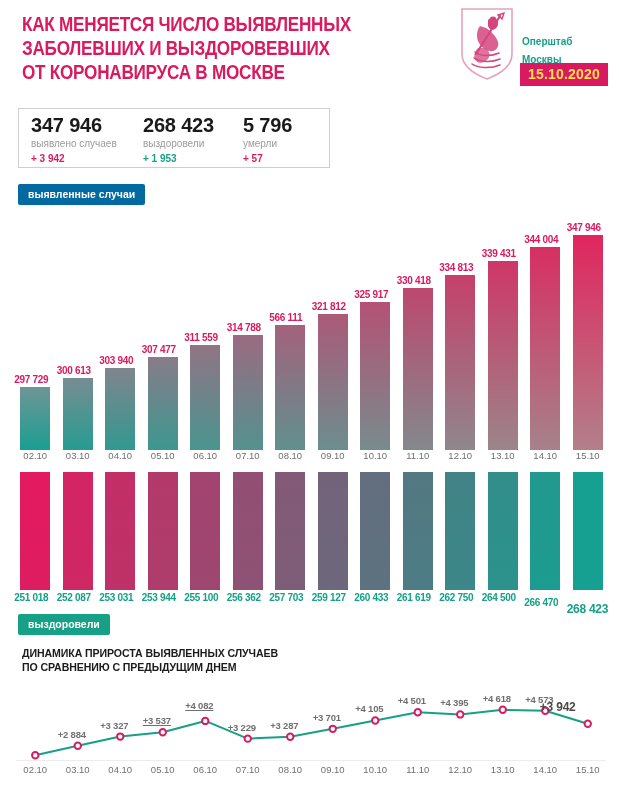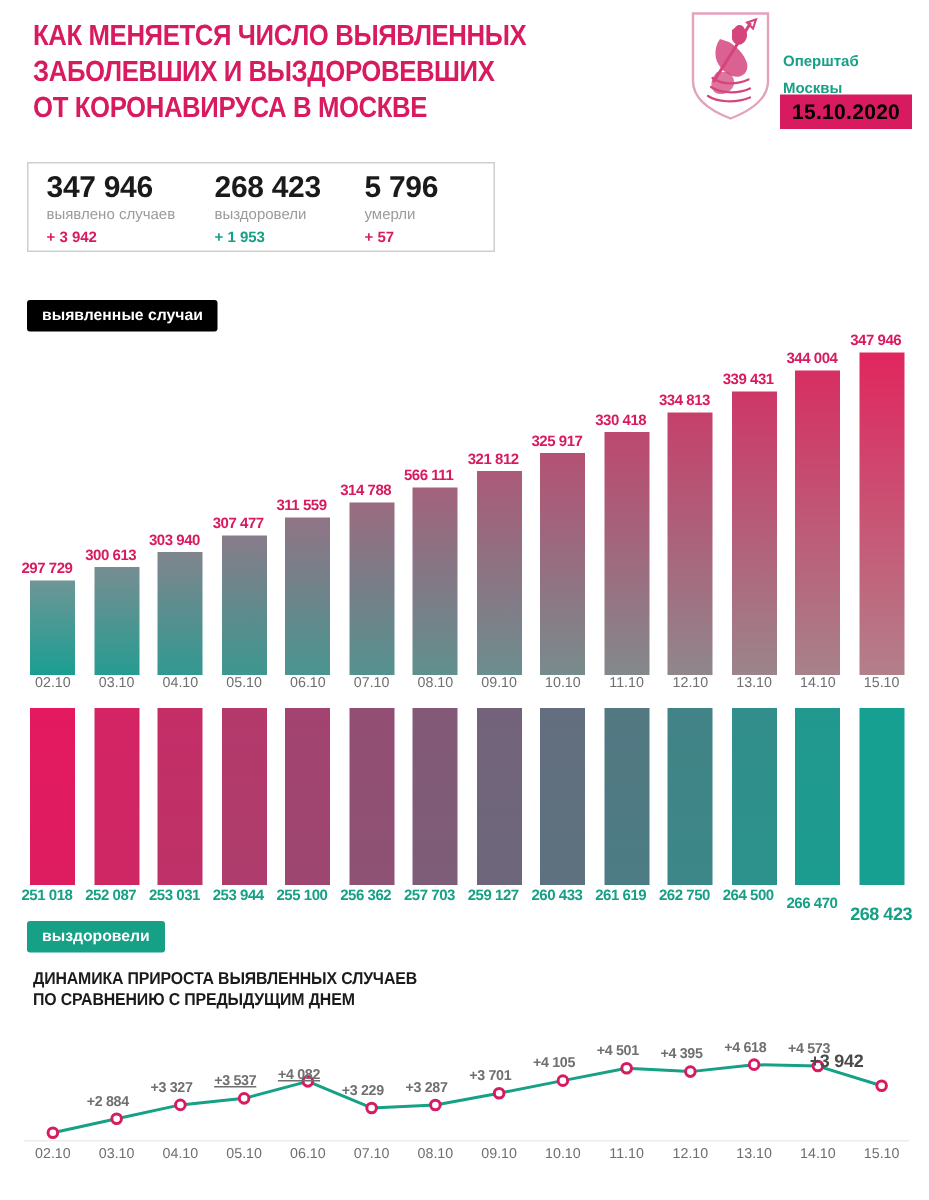--- a/index.html
+++ b/index.html
@@ -31,21 +31,21 @@
   .brand{position:absolute;left:458px;top:8px;width:150px;height:86px;}
   .crest{
     position:absolute;left:2px;top:0;width:54px;height:72px;
   }
   .brand-name{
     position:absolute;left:64px;top:25px;
     color:#16a085;font-weight:bold;font-size:10px;line-height:18px;
   }
   .date-badge{
     position:absolute;left:62px;top:55px;
-    background:#d81b60;color:#000000;
+    background:#d81b60;color:#fde047;
     font-weight:bold;font-size:14px;
     padding:3px 8px 4px 8px;
     letter-spacing:0.2px;
   }
 
   
   .stats{
     position:absolute;left:18px;top:108px;
     width:310px;height:58px;
     border:1px solid #cfcfcf;
@@ -66,21 +66,21 @@
     font-size:10px;font-weight:bold;line-height:13px;margin-top:1px;white-space:nowrap;
   }
   .delta.pink{color:#d81b60;}
   .delta.teal{color:#16a085;}
 
   
   .badge{
     position:absolute;color:#fff;font-size:10.5px;font-weight:bold;
     padding:4px 10px 5px 10px;border-radius:2px;white-space:nowrap;
   }
-  .badge.cases{left:18px;top:184px;background:#000000;margin-top:16px;}
+  .badge.cases{left:18px;top:184px;background:#0369a1;}
   .badge.recov{left:18px;top:614px;background:#16a085;}
 
   
   .bars-top{position:absolute;left:0;top:195px;width:619px;height:255px;}
   .bars-bottom{position:absolute;left:0;top:468px;width:619px;height:122px;}
   .bar{position:absolute;bottom:0;left:0;width:100%;}
 
   .bar-label{
     position:absolute;
     font-size:10px;font-weight:bold;
@@ -261,21 +261,21 @@
         <circle cx="375.25" cy="44.434615384615384" r="3.2" fill="#ffffff" stroke="#d81b60" stroke-width="2"></circle>
         <circle cx="417.75" cy="36.21" r="3.2" fill="#ffffff" stroke="#d81b60" stroke-width="2"></circle>
         <circle cx="460.25" cy="38.41153846153846" r="3.2" fill="#ffffff" stroke="#d81b60" stroke-width="2"></circle>
         <circle cx="502.75" cy="33.779999999999994" r="3.2" fill="#ffffff" stroke="#d81b60" stroke-width="2"></circle>
         <circle cx="545.25" cy="34.714615384615385" r="3.2" fill="#ffffff" stroke="#d81b60" stroke-width="2"></circle>
         <circle cx="587.75" cy="47.82" r="3.2" fill="#ffffff" stroke="#d81b60" stroke-width="2"></circle>
       </svg>
       <div class="pt-label" style="left: 57.75px; top: 52.7938px;">+2 884</div>
       <div class="pt-label" style="left: 100.25px; top: 43.5931px;">+3 327</div>
       <div class="pt-label" style="left: 142.75px; top: 39.2315px; text-decoration: underline;">+3 537</div>
-      <div class="pt-label" style="left: 185.25px; top: 35px; text-decoration: underline;">+4 082</div>
+      <div class="pt-label" style="left: 185.25px; top: 24px; text-decoration: underline;">+4 082</div>
       <div class="pt-label" style="left: 227.75px; top: 45.6285px;">+3 229</div>
       <div class="pt-label" style="left: 270.25px; top: 43.6762px;">+3 287</div>
       <div class="pt-label" style="left: 312.75px; top: 35.8254px;">+3 701</div>
       <div class="pt-label" style="left: 355.25px; top: 27.4346px;">+4 105</div>
       <div class="pt-label" style="left: 397.75px; top: 19.21px;">+4 501</div>
       <div class="pt-label" style="left: 440.25px; top: 21.4115px;">+4 395</div>
       <div class="pt-label" style="left: 482.75px; top: 16.78px;">+4 618</div>
       <div class="pt-label" style="left: 525.25px; top: 17.7146px;">+4 573</div>
       <div class="pt-label last" style="left: 539.75px; top: 23.82px;">+3 942</div>
     </div>

